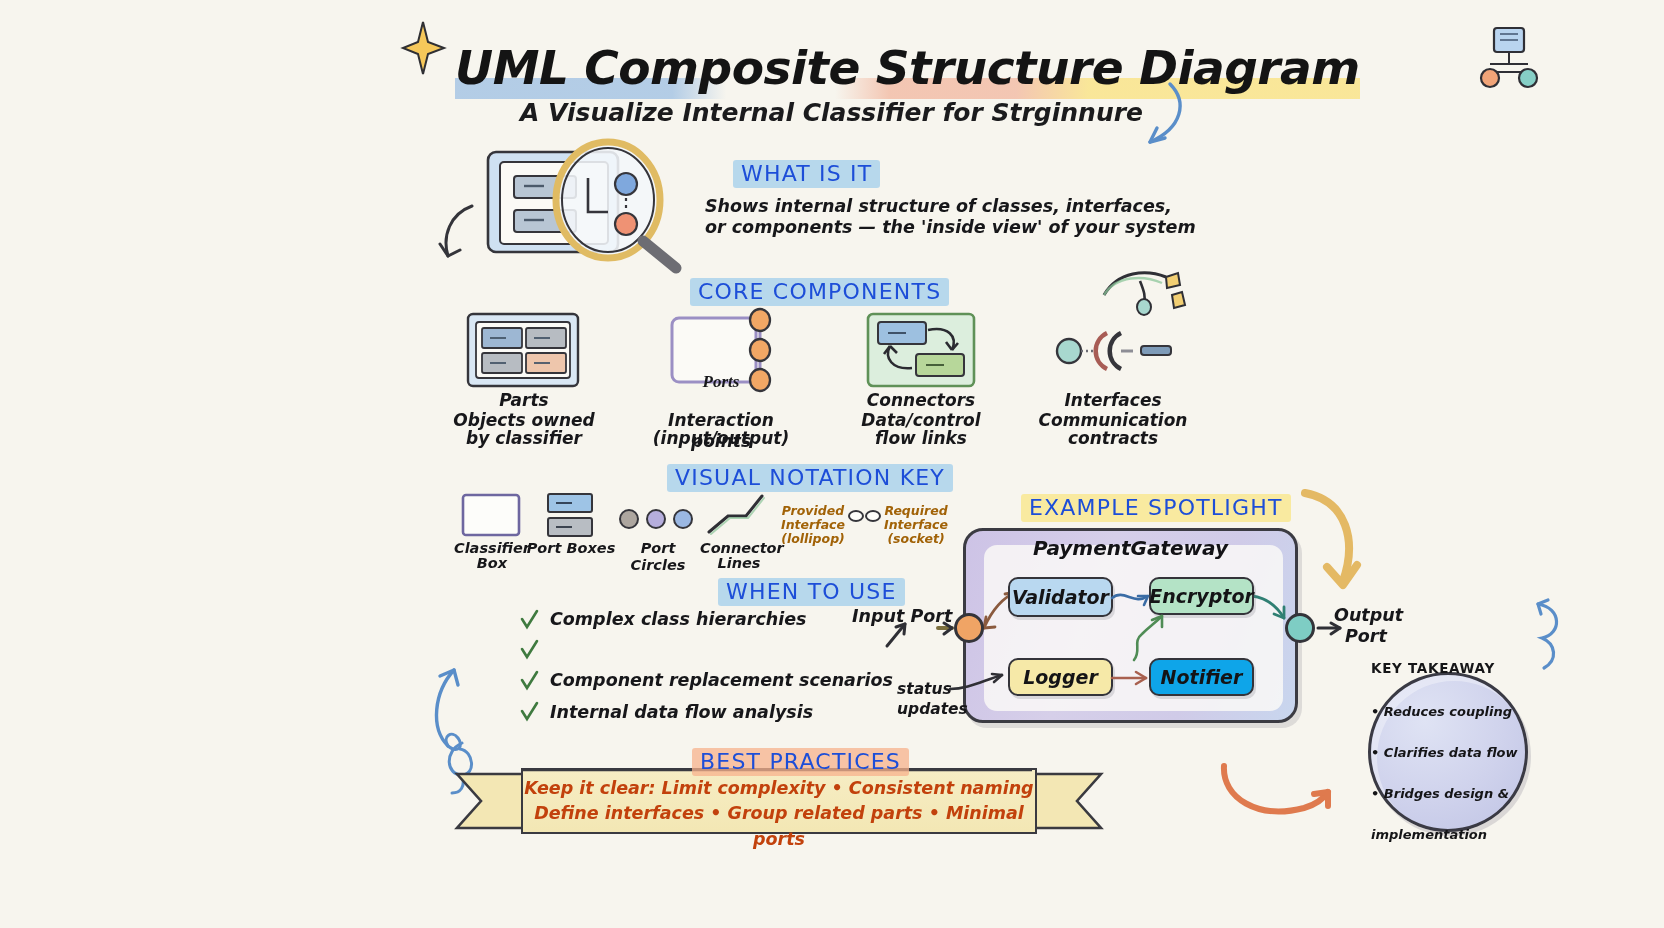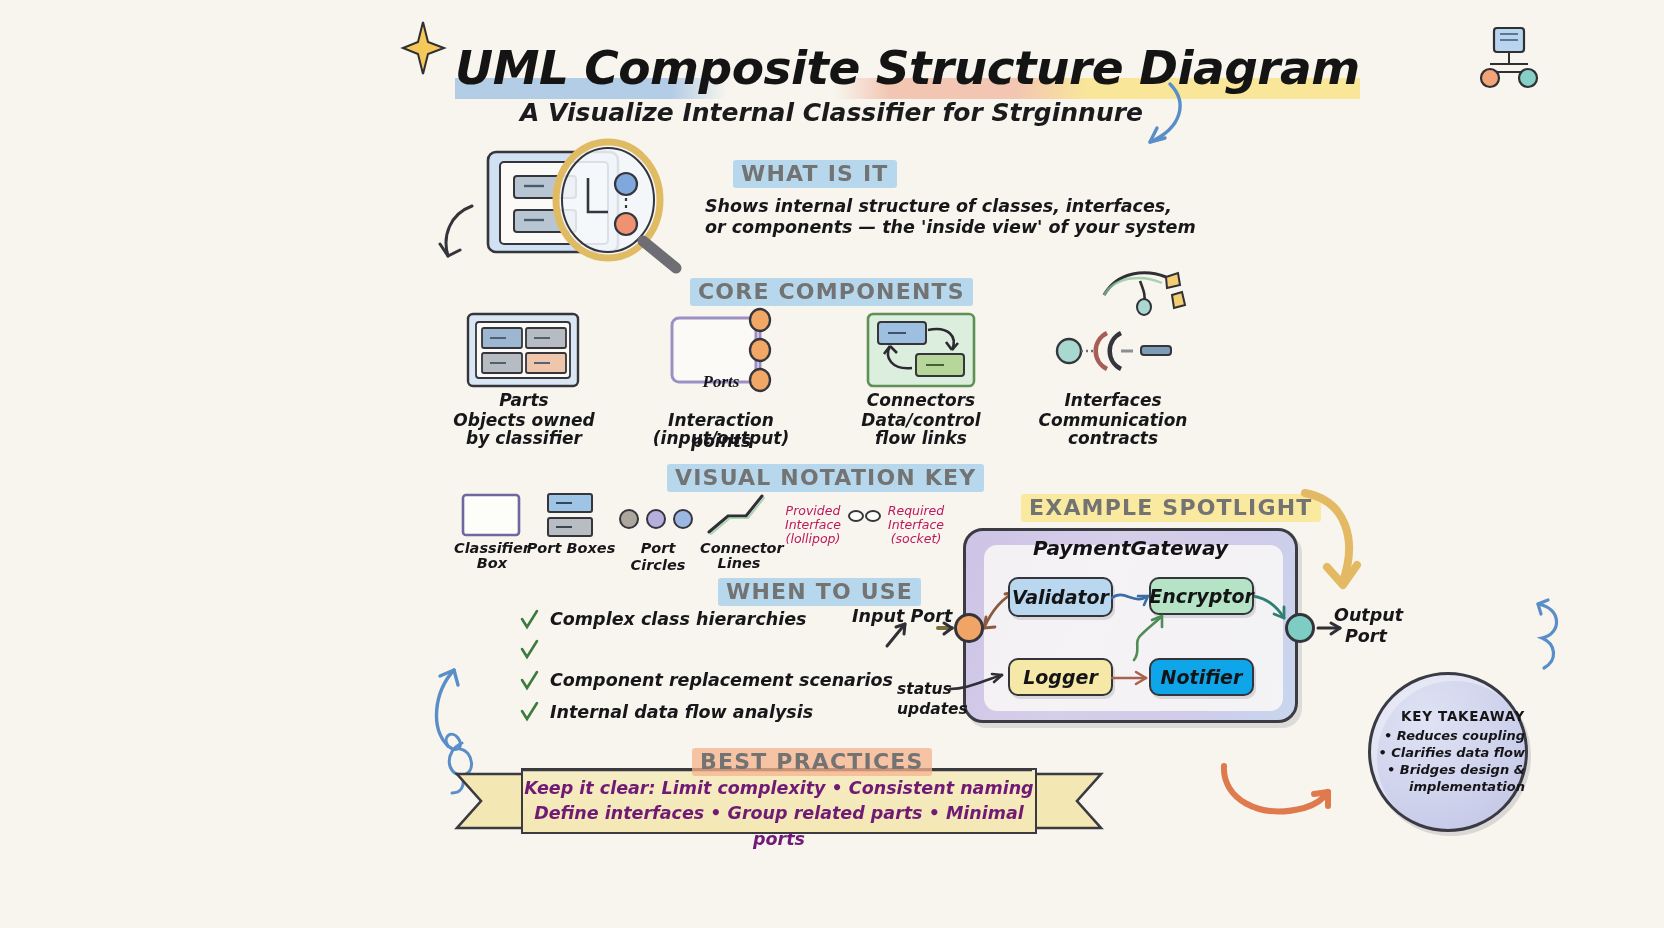--- a/index.html
+++ b/index.html
@@ -29,31 +29,31 @@
     background-position:0 38px;
     padding-bottom:4px;
   }
   #subtitle{
     left:520px;top:98px;width:640px;
     font-size:25px;font-weight:bold;font-style:italic;color:#1b1b1d;
     white-space:nowrap;
   }
 
   .sect-head{
-    font-size:22px;font-weight:bold;color:#737373;letter-spacing:1.2px;
+    font-size:22px;font-weight:normal;color:#1d4ed8;letter-spacing:1.2px;
     white-space:nowrap;padding:1px 8px 2px 8px;display:inline-block;
   }
   .hl-blue{background:rgba(150,200,235,.66);border-radius:3px;}
   .hl-yellow{background:rgba(250,230,130,.72);border-radius:3px;}
   .hl-orange{background:rgba(247,178,140,.75);border-radius:3px;}
 
   .body-txt{font-size:17.5px;font-style:italic;font-weight:bold;color:#17171a;line-height:1.28;white-space:nowrap;}
   .cap{font-size:17px;font-style:italic;font-weight:bold;color:#17171a;text-align:center;line-height:1.22;}
   .cap-sm{font-size:14.5px;font-style:italic;font-weight:bold;color:#17171a;text-align:center;line-height:1.15;}
-  .tiny{font-size:12.5px;font-style:italic;font-weight:normal;color:#be185d;line-height:1.15;text-align:center;}
+  .tiny{font-size:12.5px;font-style:italic;font-weight:bold;color:#a16207;line-height:1.15;text-align:center;}
 
   
   .sk{border:2.4px solid #3a3a40;border-radius:8px;box-sizing:border-box;}
 
   
   .chk-row{display:flex;align-items:center;gap:11px;margin-bottom:9px;text-align:right;}
   .chk{width:19px;height:21px;flex:0 0 19px;}
 
   
   #spot-frame{
@@ -75,35 +75,35 @@
     box-sizing:border-box;
   }
 
   
   #takeaway{
     left:1368px;top:672px;width:160px;height:160px;border-radius:50%;
     border:3px solid #3a3a44;
     background:radial-gradient(circle at 35% 30%, #dfe3f4 0%, #cfd2ec 55%, #bfc3e4 100%);
     box-shadow:inset 6px 6px 0 rgba(255,255,255,.35), 3px 4px 0 rgba(130,128,145,.25);
     box-sizing:border-box;
-    display:flex;flex-direction:column;align-items:flex-end;justify-content:center;
+    display:flex;flex-direction:column;align-items:flex-start;justify-content:center;gap:24px;
   }
   #takeaway .tk-title{font-size:13.5px;font-weight:bold;letter-spacing:.7px;color:#151517;margin-bottom:4px;}
   #takeaway .tk-item{font-size:13px;font-style:italic;font-weight:bold;color:#151517;line-height:1.3;white-space:nowrap;}
 
   
   #banner{left:455px;top:768px;width:648px;height:66px;}
   #banner .bnr-body{
     position:absolute;left:66px;top:0;width:516px;height:66px;
     background:linear-gradient(180deg,#f6edc4 0%,#f3e7b4 100%);
     border:2.6px solid #3a3a40;box-sizing:border-box;
   }
   #banner .bnr-txt{
     position:absolute;left:66px;top:8px;width:516px;text-align:center;
-    font-size:17.5px;font-style:italic;font-weight:bold;color:#701a75;line-height:1.45;
+    font-size:17.5px;font-style:italic;font-weight:bold;color:#c2410c;line-height:1.45;
   }
   .bnr-tail{position:absolute;top:4px;width:70px;height:58px;}
 
   svg{overflow:visible;}
 </style>
 </head>
 <body>
 
 <div class="stage">
 

